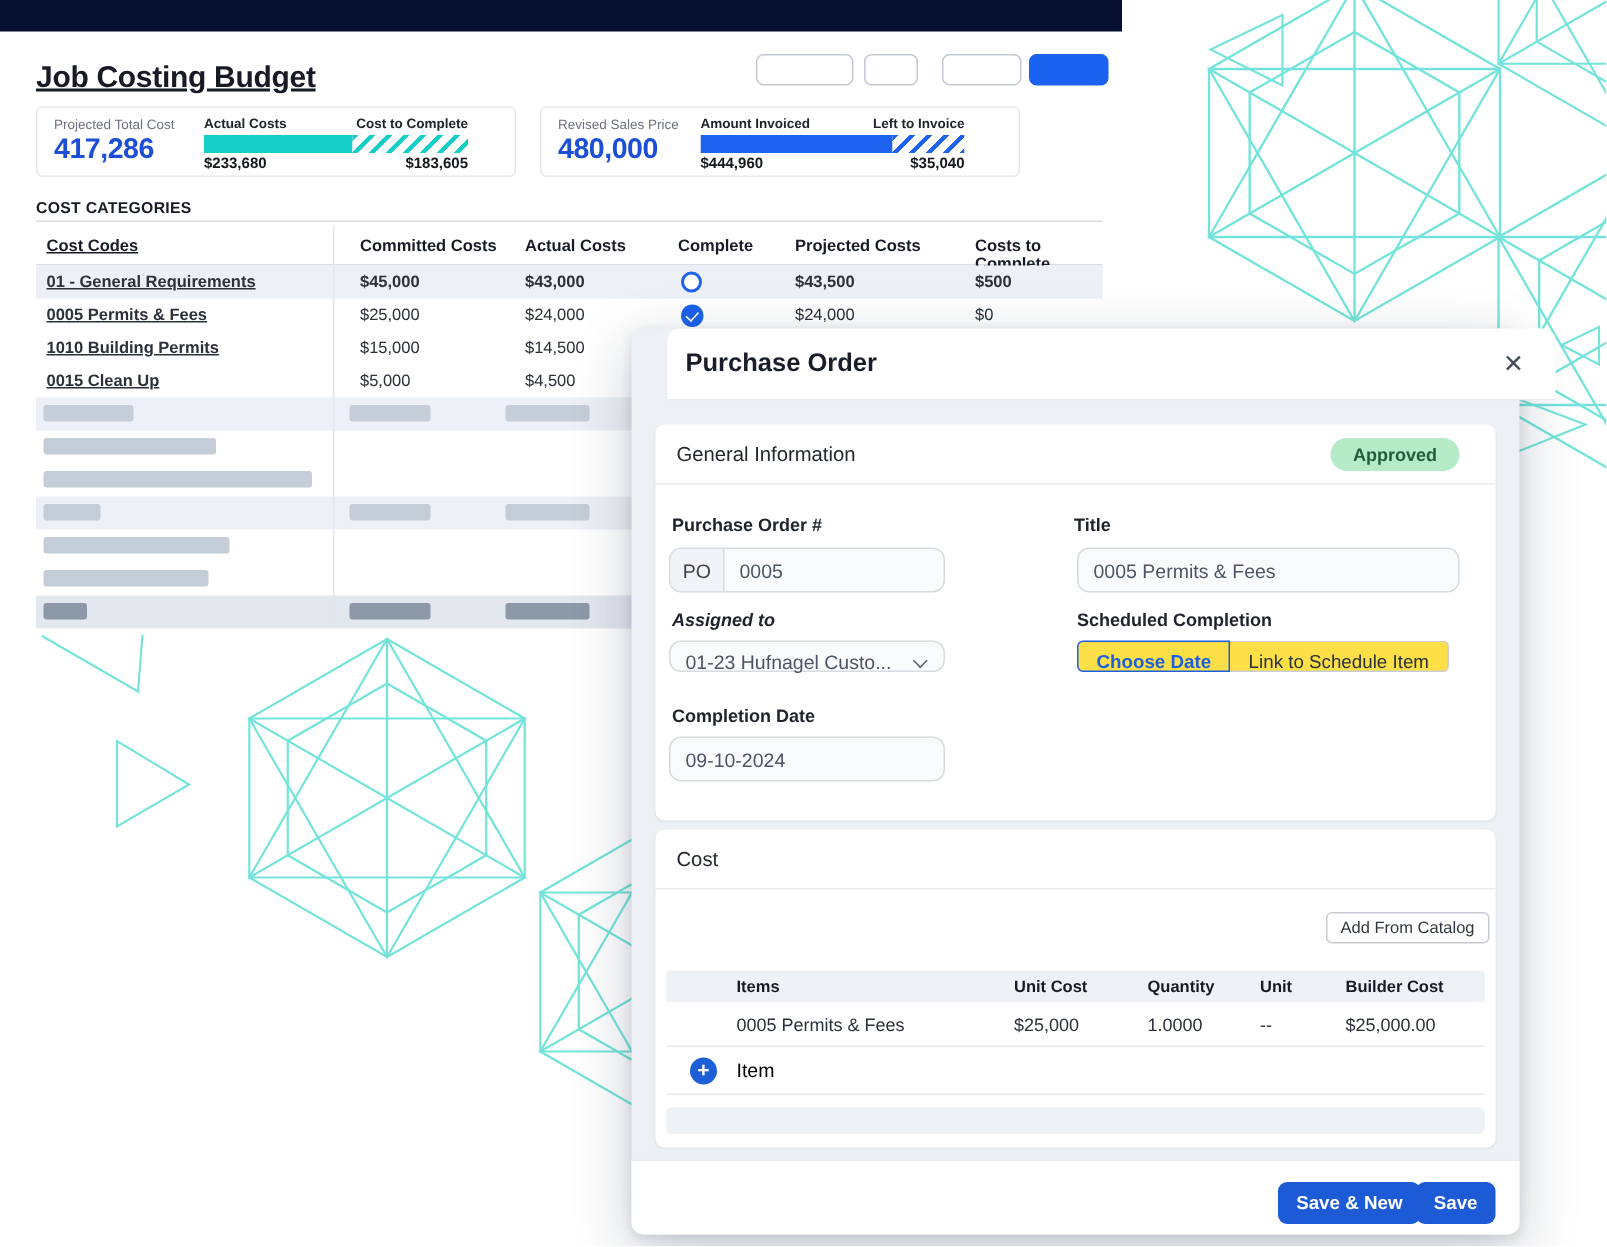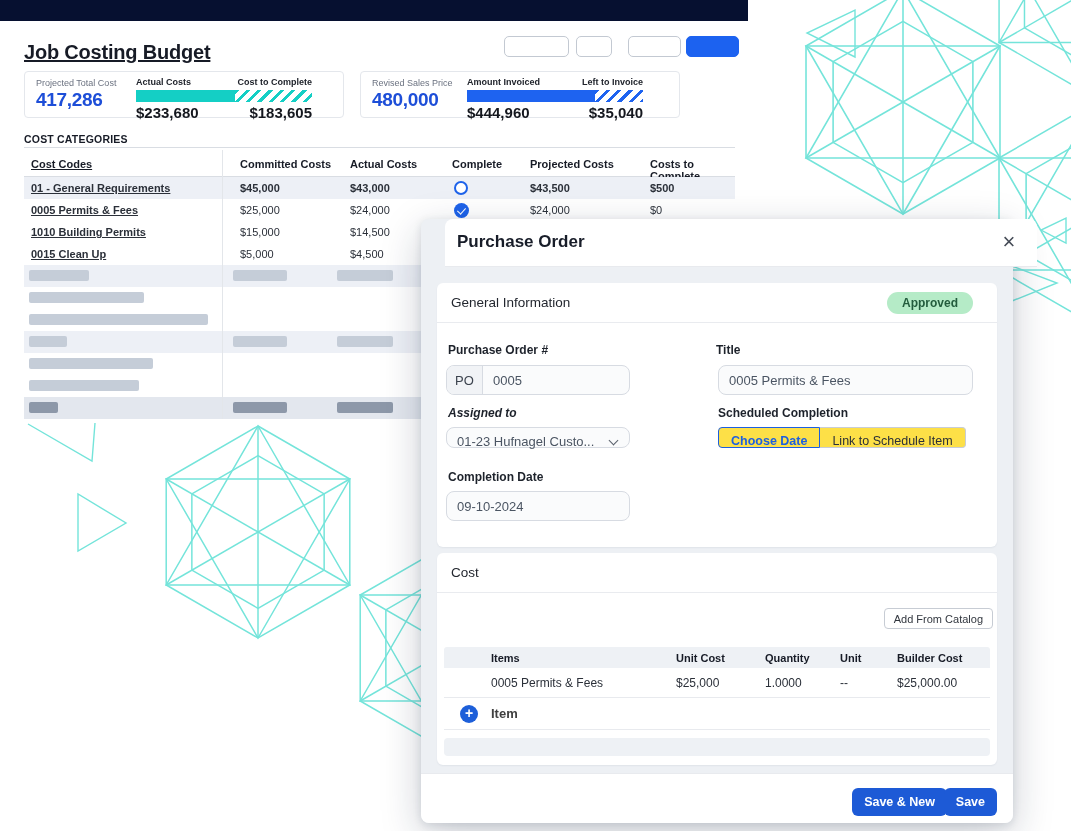--- a/index.html
+++ b/index.html
@@ -21,21 +21,21 @@
 
   
   .scard { position:absolute; top:71px; height:47px; width:320px; background:#fff; border:1px solid #e4e7ec; border-radius:4px; z-index:2; padding:6px 10px 0 11px; }
   .scard.c1 { left:24px; } .scard.c2 { left:360px; }
   .scard-label { font-size:9px; color:#6b7280; }
   .scard-value { font-size:19px; font-weight:800; color:#1d4ed8; margin-top:1px; letter-spacing:-0.3px; }
   .scard-bar-wrap { position:absolute; top:5px; width:176px; }
   .c1 .scard-bar-wrap { left:111px; } .c2 .scard-bar-wrap { left:106px; }
   .bar-labels, .bar-amounts { display:flex; justify-content:space-between; font-size:9px; color:#20242c; }
   .bar-labels span { font-weight:600; }
-  .bar-amounts { font-weight:700; color:#14171e; font-size:15px; margin-top:2px; }
+  .bar-amounts { font-weight:700; color:#14171e; font-size:10px; margin-top:2px; }
   .bar { display:flex; height:12px; margin-top:3px; width:100%; overflow:hidden; }
   .bar-solid { height:100%; }
   .bar-hatch { flex:1; height:100%; }
   .teal .bar-solid { background:#14cfc5; }
   .teal .bar-hatch { background:repeating-linear-gradient(135deg,#14cfc5 0 3px,#ffffff 3px 8px); }
   .blue .bar-solid { background:#1e63f0; }
   .blue .bar-hatch { background:repeating-linear-gradient(135deg,#1e63f0 0 3px,#ffffff 3px 8px); }
 
   
   .section-label { position:absolute; left:24px; top:133px; font-size:10.5px; font-weight:700; color:#171b26; letter-spacing:0.2px; z-index:2; }
@@ -92,21 +92,21 @@
   .btn-catalog { position:absolute; right:4px; top:55px; height:21px; background:#fff; border:1px solid #c7ccd4; border-radius:4px; font-size:11px; color:#31363e; font-family:"Liberation Sans",sans-serif; padding:0 9px; cursor:pointer; }
 
   .itable { position:absolute; left:7px; top:94px; width:546px; }
   .ithead { position:relative; height:21px; background:#eef1f5; border-radius:3px 3px 0 0; }
   .ithead span { position:absolute; top:5px; font-size:11px; font-weight:700; color:#171b26; }
   .itrow { position:relative; height:30px; border-bottom:1px solid #e8eaee; }
   .itrow span { position:absolute; top:8px; font-size:12px; color:#2b3039; }
   .ic1{left:47px;} .ic2{left:232px;} .ic3{left:321px;} .ic4{left:396px;} .ic5{left:453px;}
   .addrow { position:relative; height:32px; border-bottom:1px solid #e8eaee; cursor:pointer; }
   .plus-circle { position:absolute; left:16px; top:7px; width:18px; height:18px; border-radius:50%; background:#1d5fd9; color:#fff; font-size:14px; font-weight:700; text-align:center; line-height:17px; }
-  .additem-label { position:absolute; left:47px; top:8px; font-size:13px; font-weight:700; color:#404040; }
+  .additem-label { position:absolute; left:47px; top:8px; font-size:13px; font-weight:400; color:#000000; }
   .itstrip { position:absolute; left:7px; top:185px; width:546px; height:18px; background:#eef1f5; border-radius:4px; }
 </style>
 </head>
 <body>
 
 <div class="stage">
 
   <svg class="deco" width="1071" height="831" viewBox="0 0 1071 831">
     <defs>
       <g id="hexm">

